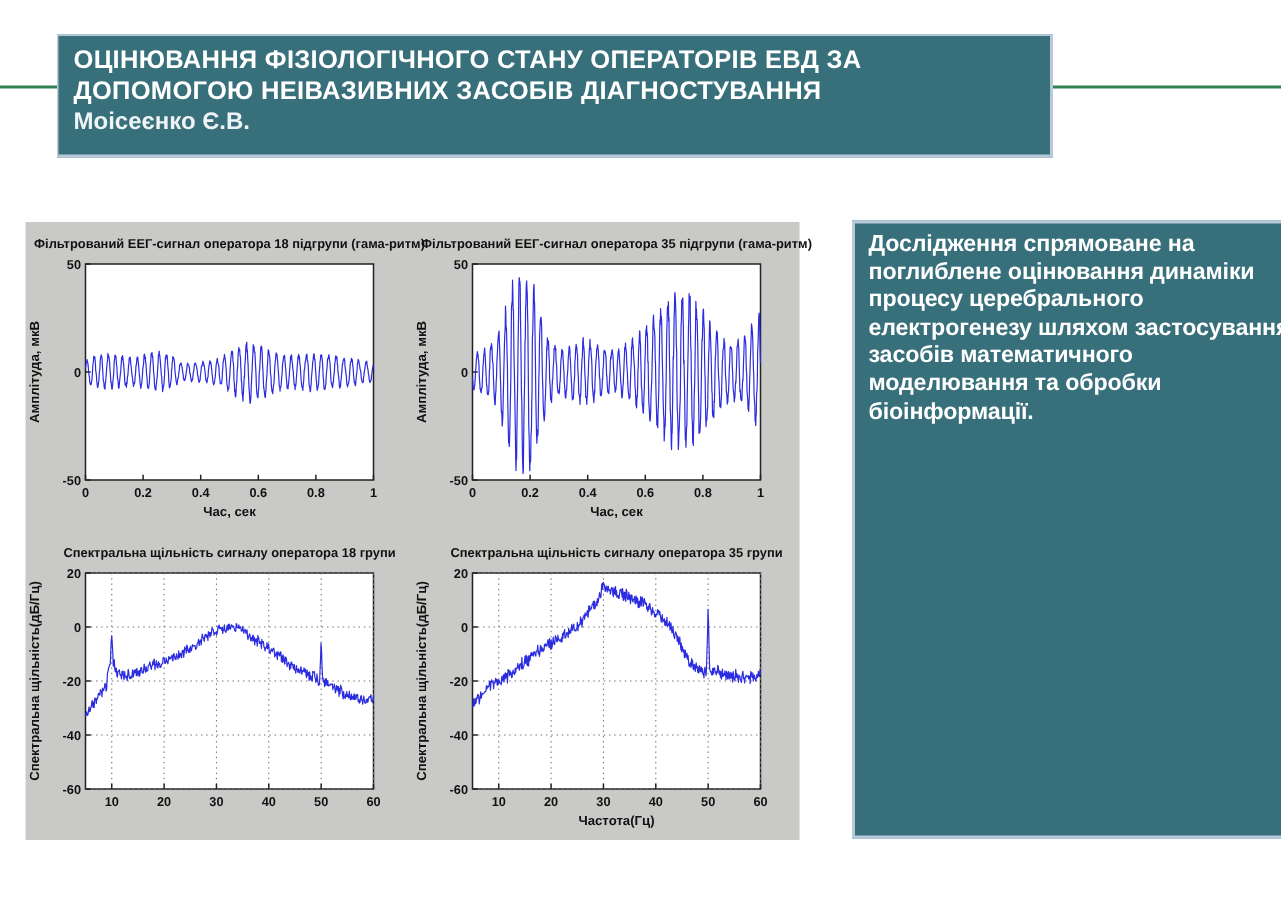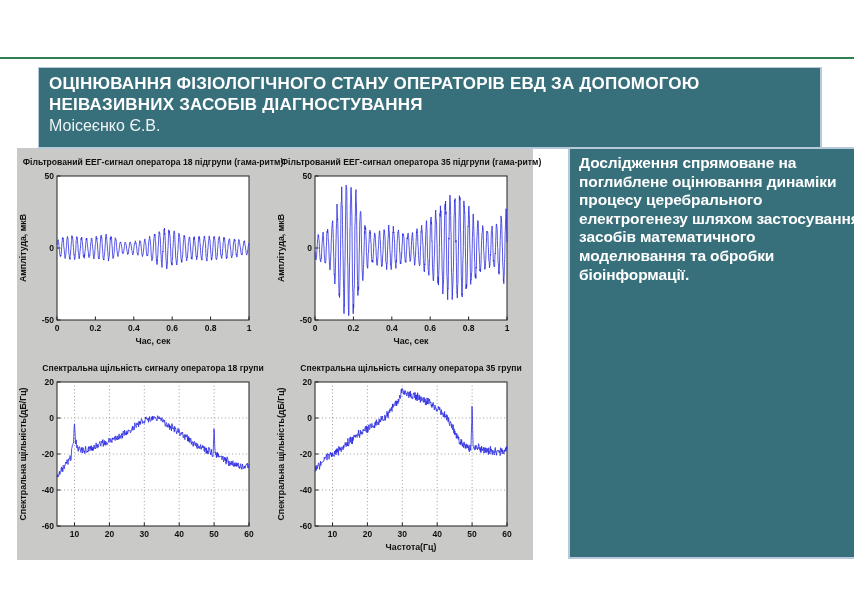--- a/index.html
+++ b/index.html
@@ -2,28 +2,28 @@
 <html><head>
 <meta charset="utf-8">
 <style>
   html,body{margin:0;padding:0;}
   body{
     width:854px;height:598px;position:relative;background:#ffffff;
     font-family:"Liberation Sans",sans-serif;overflow:hidden;
   }
   .green-line{position:absolute;left:0;top:57px;width:854px;height:2px;background:#2e8050;}
   .header{
-    position:absolute;left:38px;top:23px;width:784px;height:82px;box-sizing:border-box;
+    position:absolute;left:38px;top:23px;width:664px;height:82px;box-sizing:border-box;
     background:#376f7a;border:1px solid #b9c9dc;border-bottom-width:2px;border-right-width:2px;
-    padding:5px 16px 0 10px;z-index:2;margin-top:44px;
+    padding:5px 16px 0 10px;z-index:2;
   }
   .header h1{
     margin:0;font-size:17px;line-height:1.24;color:#ffffff;font-weight:bold;letter-spacing:.2px;
   }
-  .header .author{margin-top:2px;font-size:16px;color:#eef4f6;font-weight:normal;}
+  .header .author{margin-top:2px;font-size:16px;color:#eef4f6;font-weight:bold;}
   .charts-panel{
     position:absolute;left:17px;top:148px;width:516px;height:412px;background:#c9c9c7;
     display:grid;grid-template-columns:258px 258px;grid-template-rows:206px 206px;
   }
   .chart{width:258px;height:206px;}
   .chart svg{display:block;overflow:visible;}
   .chart text{font-family:"Liberation Sans",sans-serif;fill:#111;}
   .chart .title{font-size:8.6px;font-weight:bold;}
   .chart .tick{font-size:8.5px;font-weight:bold;}
   .chart .axlabel{font-size:8.8px;font-weight:bold;}

